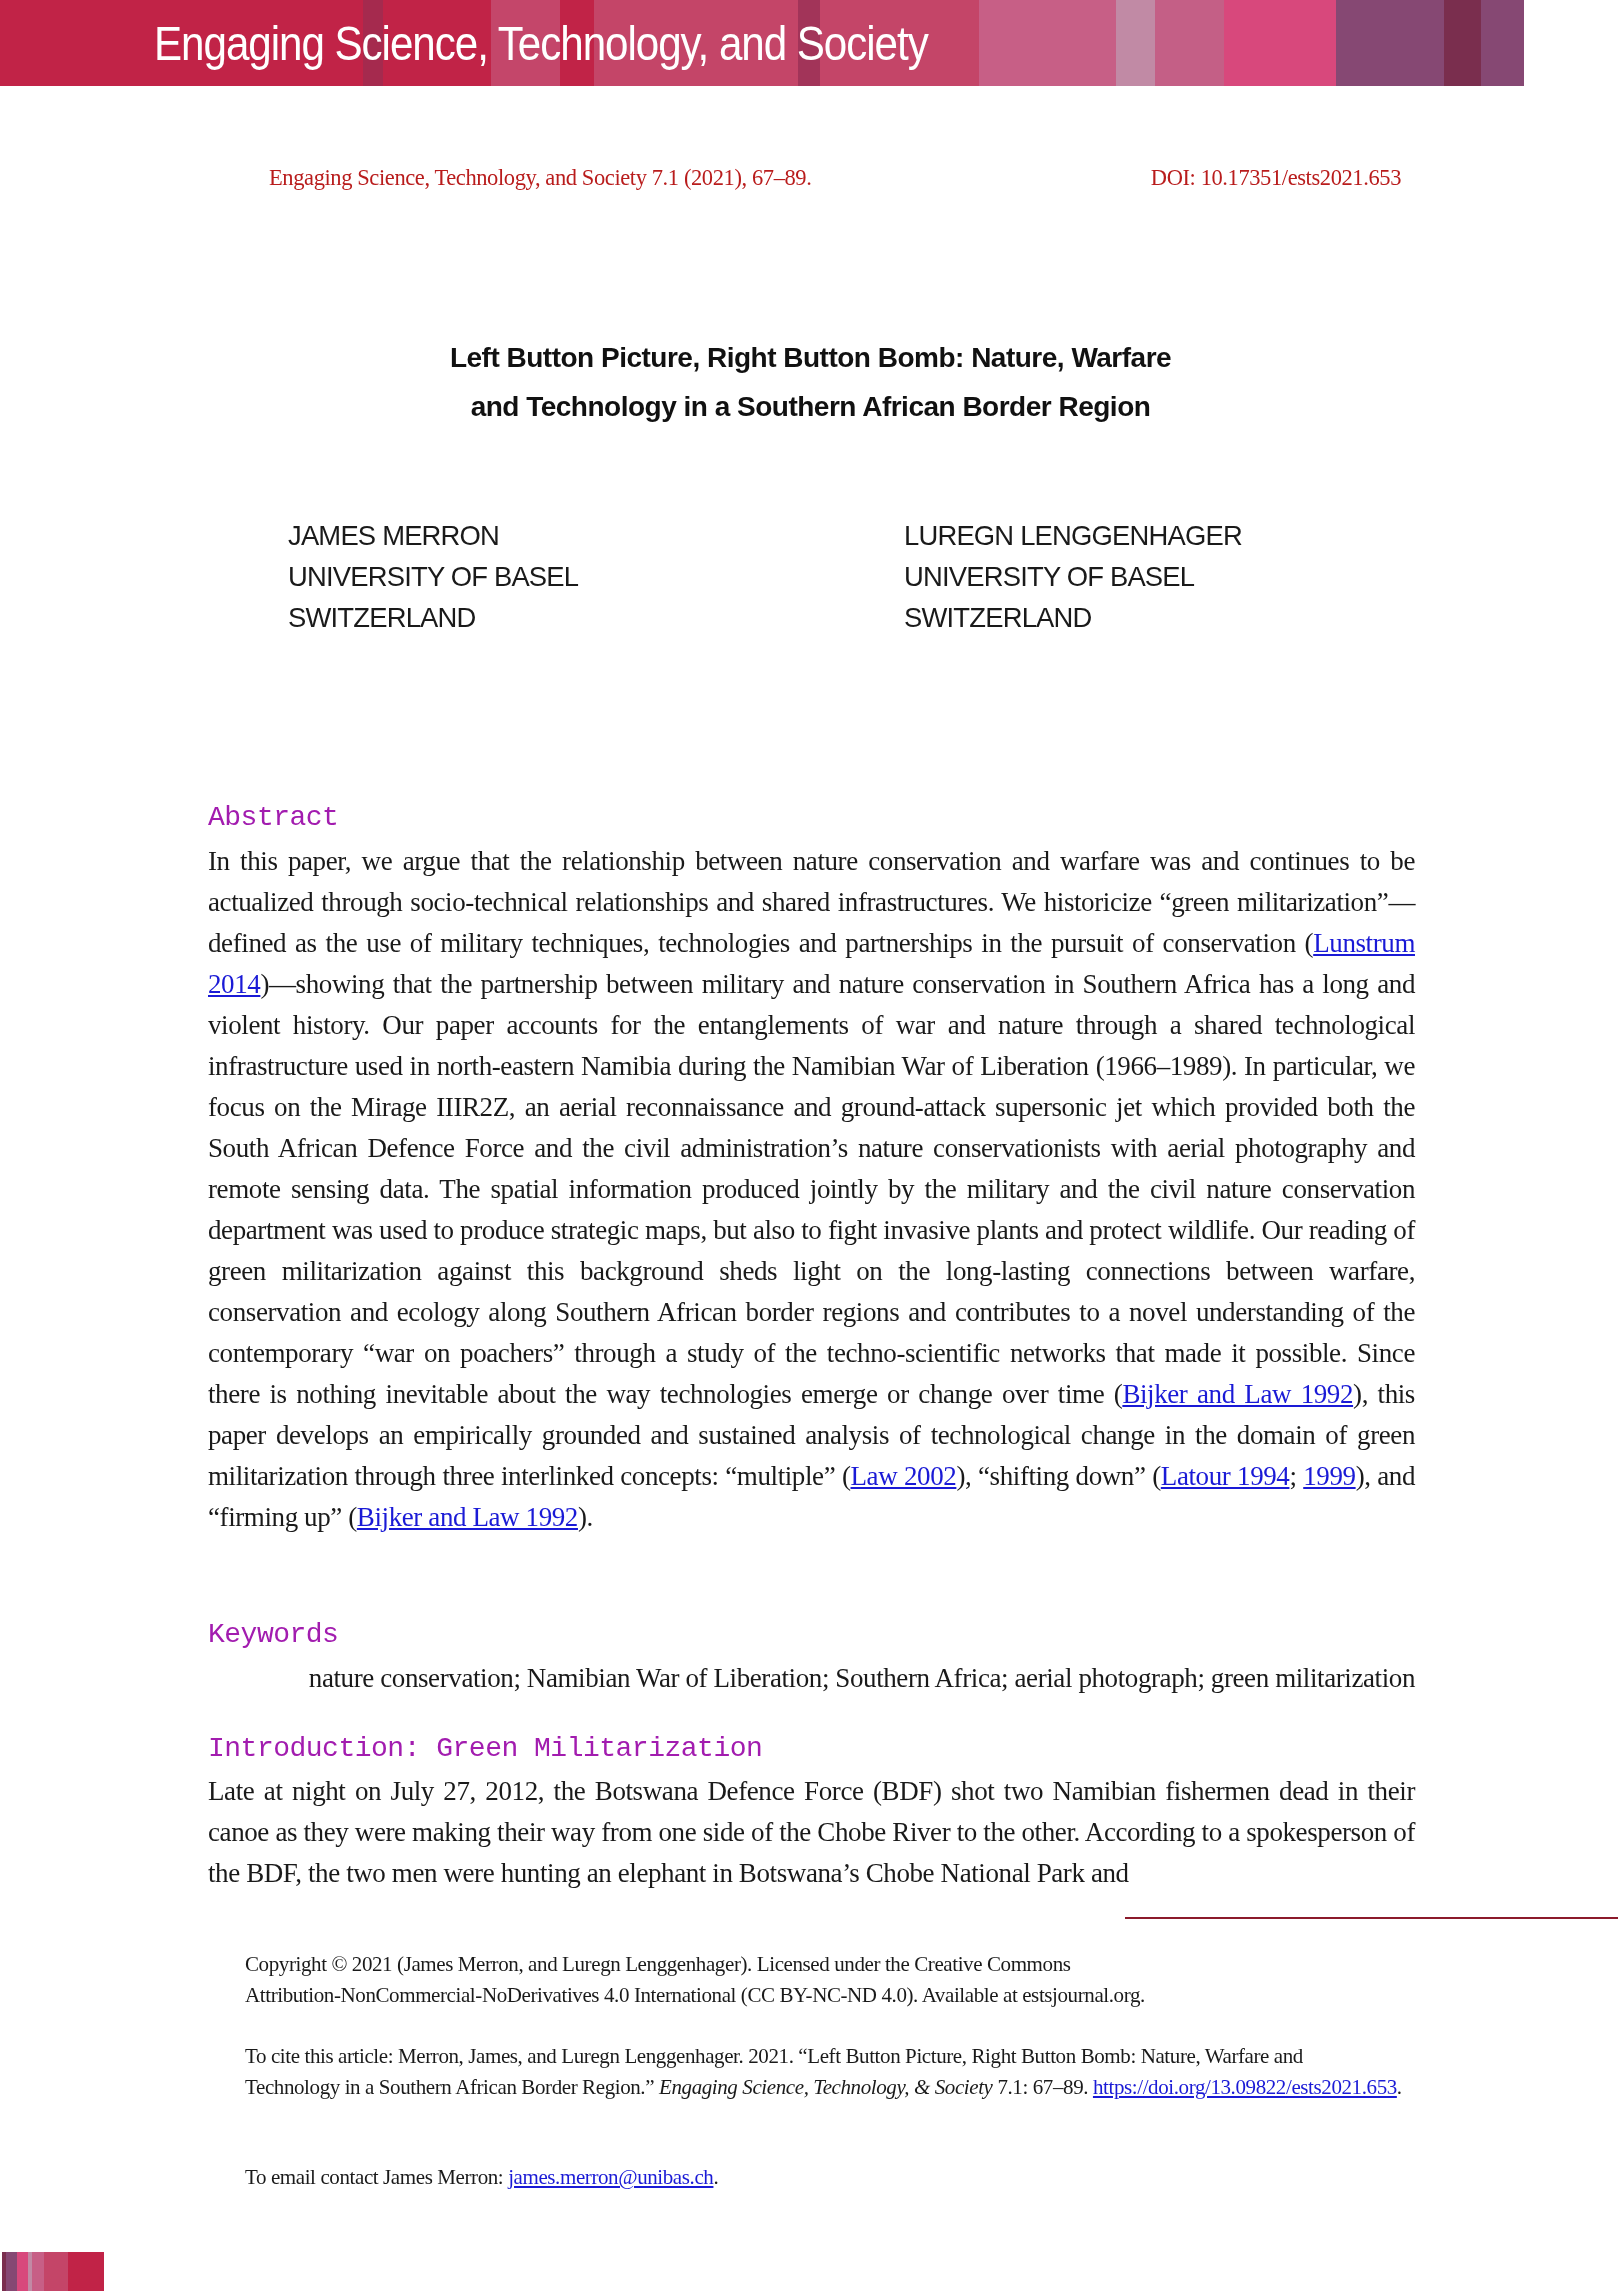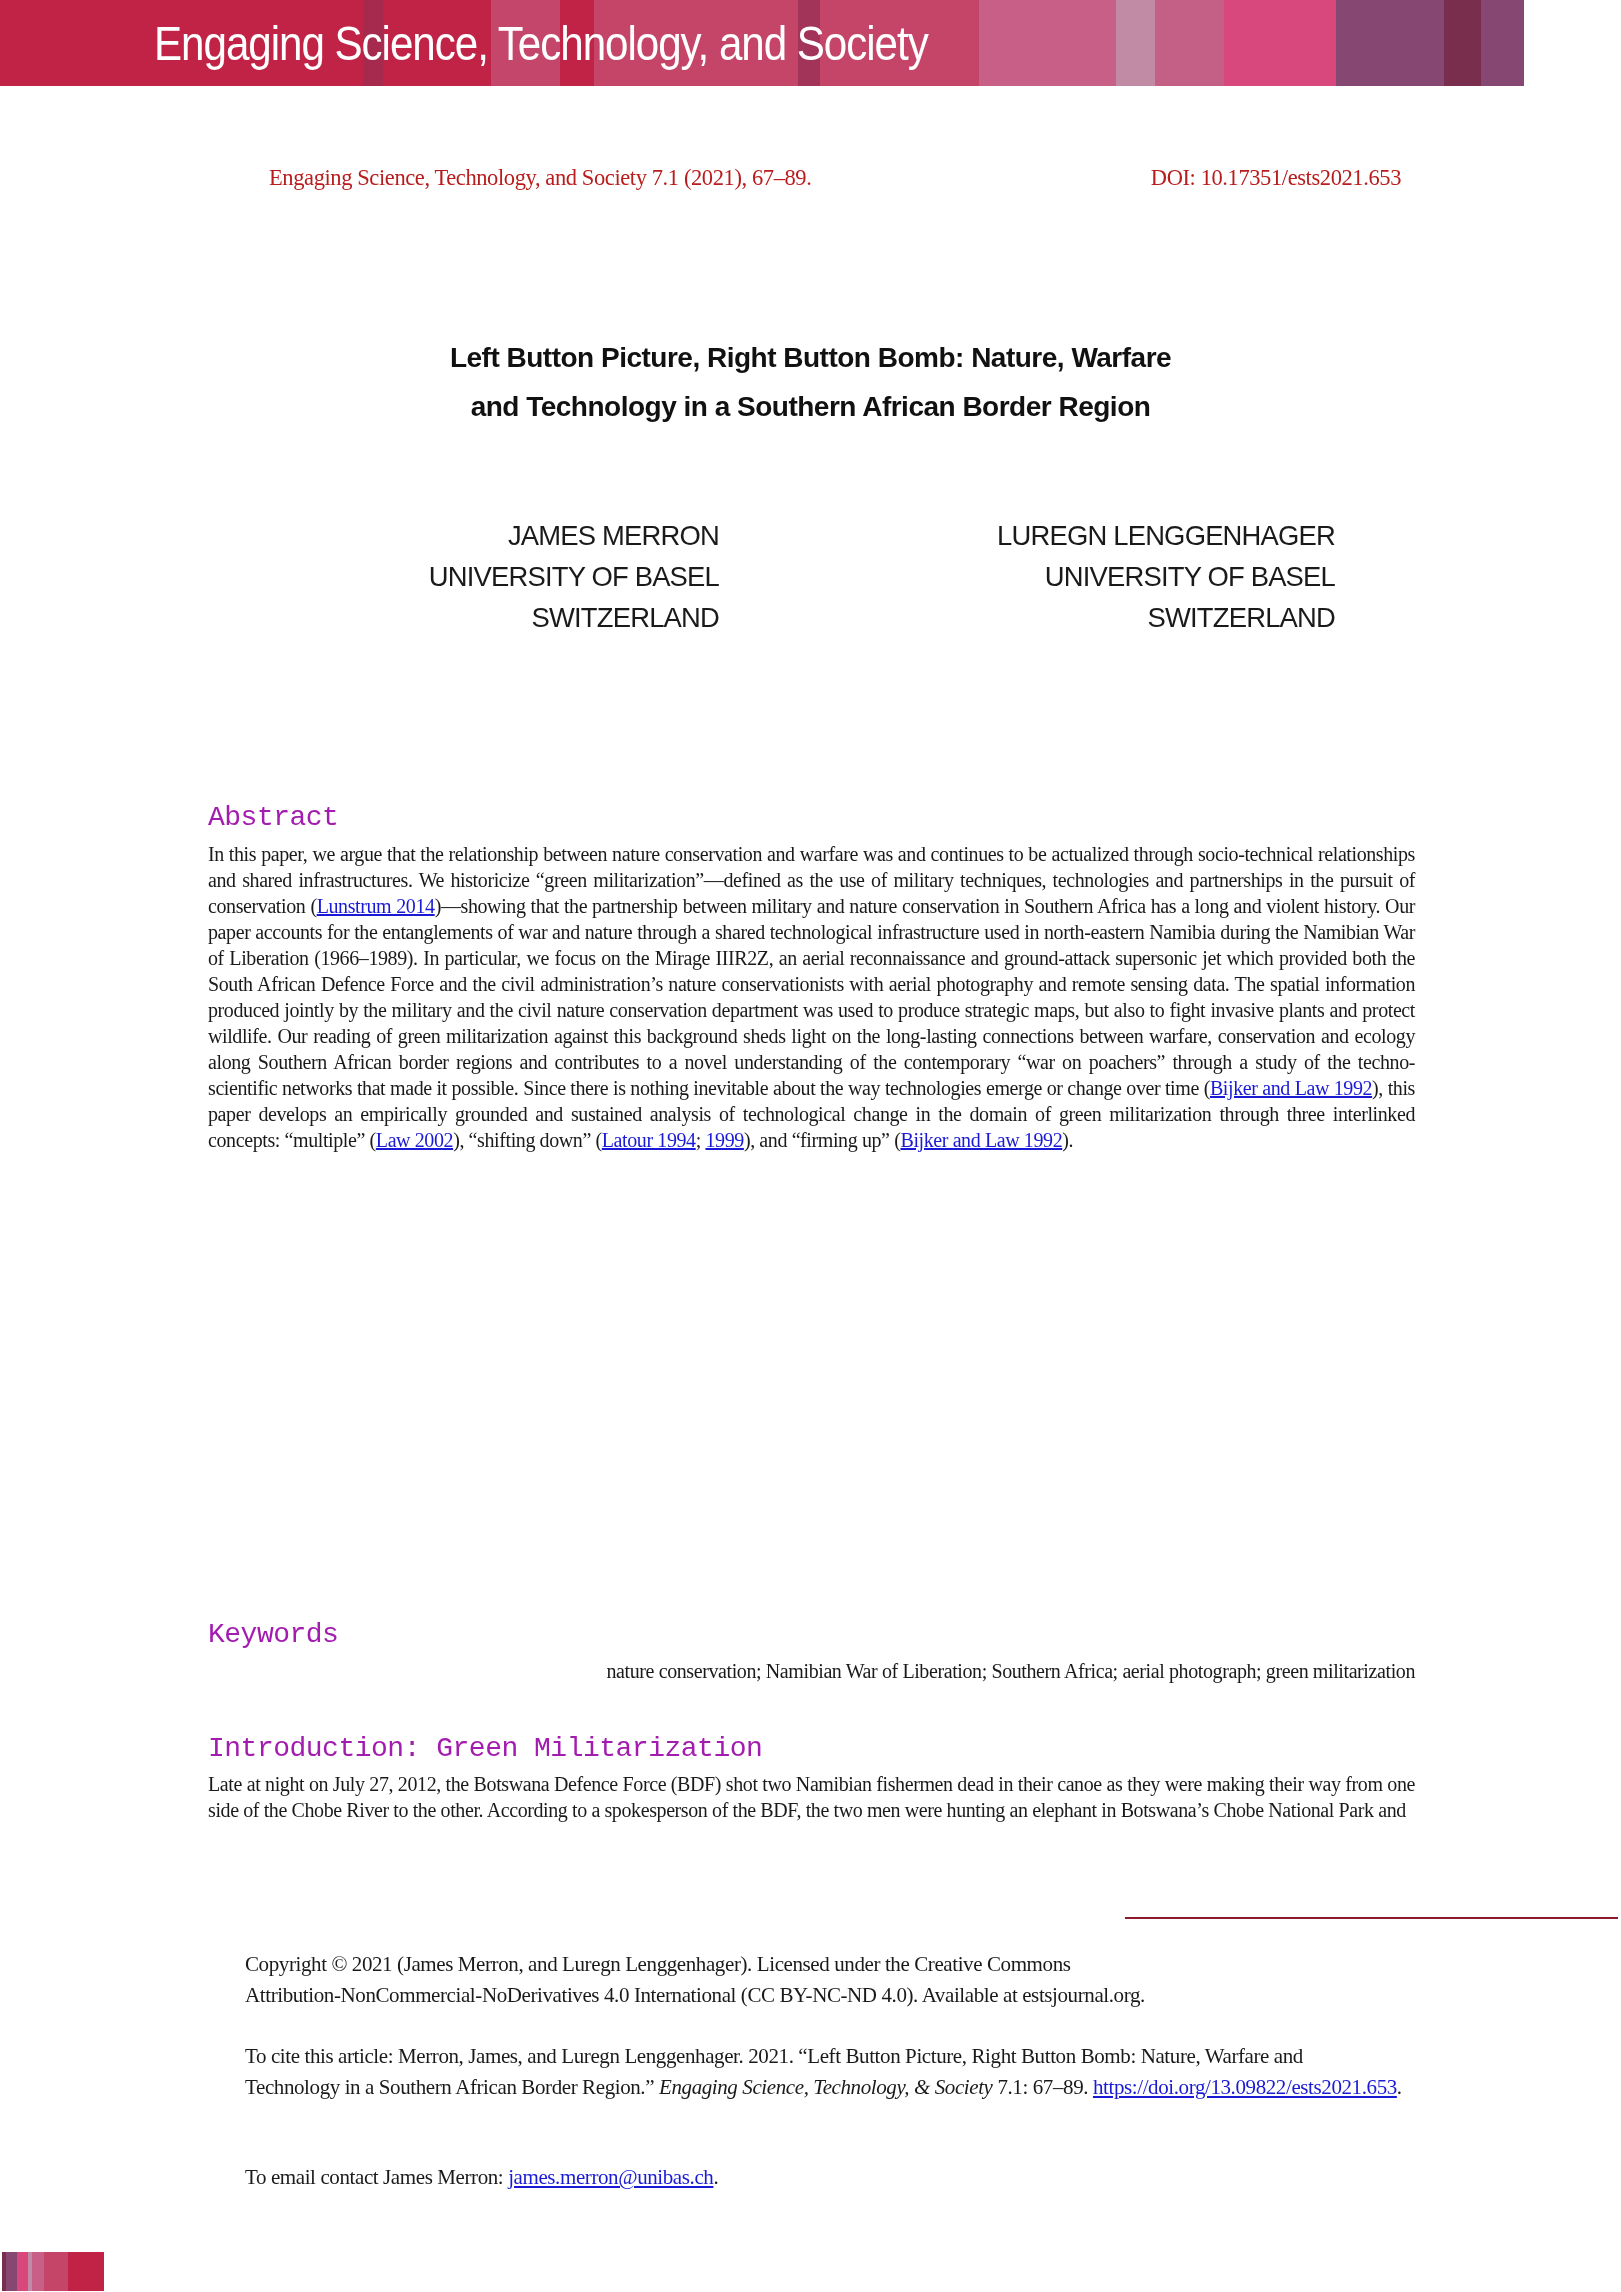--- a/index.html
+++ b/index.html
@@ -15,32 +15,32 @@
 
     .running-head { position: absolute; top: 165px; left: 245px; width: 1132px; height: 33px;
       font-family: "Liberation Serif", serif; font-size: 22.5px; color: #b91c1c; margin-left: 24px; }
     .running-head .left { position: absolute; left: 0; top: 0; letter-spacing: -0.4px; }
     .running-head .right { position: absolute; right: 0; top: 0; letter-spacing: -0.4px; }
 
     .title { position: absolute; top: 333px; left: 294px; width: 1033px; text-align: center;
       font-family: "Liberation Sans", sans-serif; font-weight: bold; font-size: 28px; line-height: 49px;
       color: #111; letter-spacing: -0.5px; }
 
-    .author { position: absolute; top: 515px; width: 431px; text-align: right;
+    .author { position: absolute; top: 515px; width: 431px; text-align: left;
       font-family: "Liberation Sans", sans-serif; font-size: 27.4px; line-height: 41px; color: #1a1a1a;
       letter-spacing: -0.8px; }
     .author.a1 { left: 288px; }
     .author.a2 { left: 904px; }
     .author div { white-space: nowrap; }
 
     .section-heading { position: absolute; left: 208px; font-family: Liberation Mono, monospace;
       font-size: 28px; color: #a21caf; letter-spacing: -0.5px; }
 
     .body-text { position: absolute; left: 208px; width: 1207px; font-family: "Liberation Serif", serif;
-      font-size: 20px; line-height: 26px; text-align: justify; color: #1a1a1a; letter-spacing: -0.4px; }
+      font-size: 27px; line-height: 41px; text-align: justify; color: #1a1a1a; letter-spacing: -0.4px; }
     .body-text a, .footer a { color: #1a1ad6; text-decoration: underline; }
 
     .abstract-heading { top: 802px; }
     .abstract-text { top: 841px; }
     .keywords-heading { top: 1619px; }
     .keywords-text { top: 1658px; text-align: right; white-space: nowrap; }
     .intro-heading { top: 1733px; }
     .intro-text { top: 1771px; }
 
     .divider { position: absolute; left: 1125px; top: 1917px; width: 493px; height: 2px; background: #8b1a2b; }

